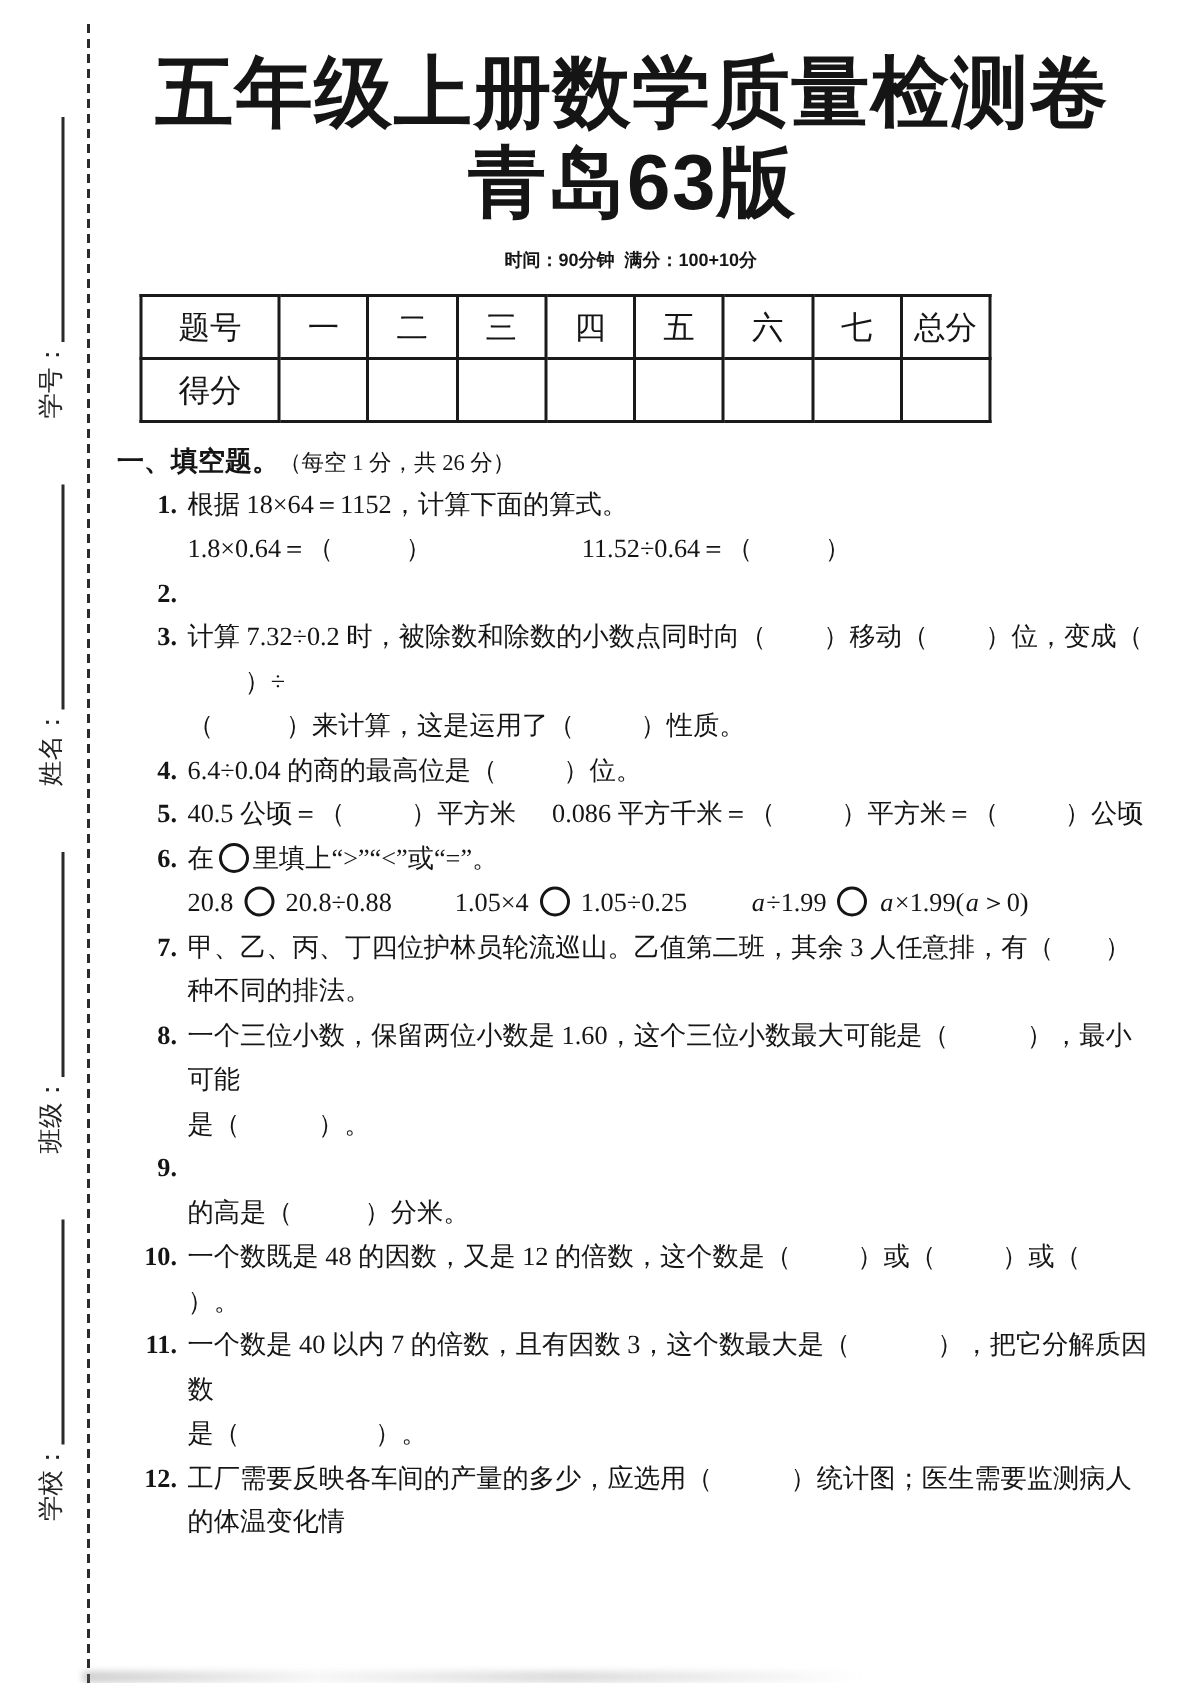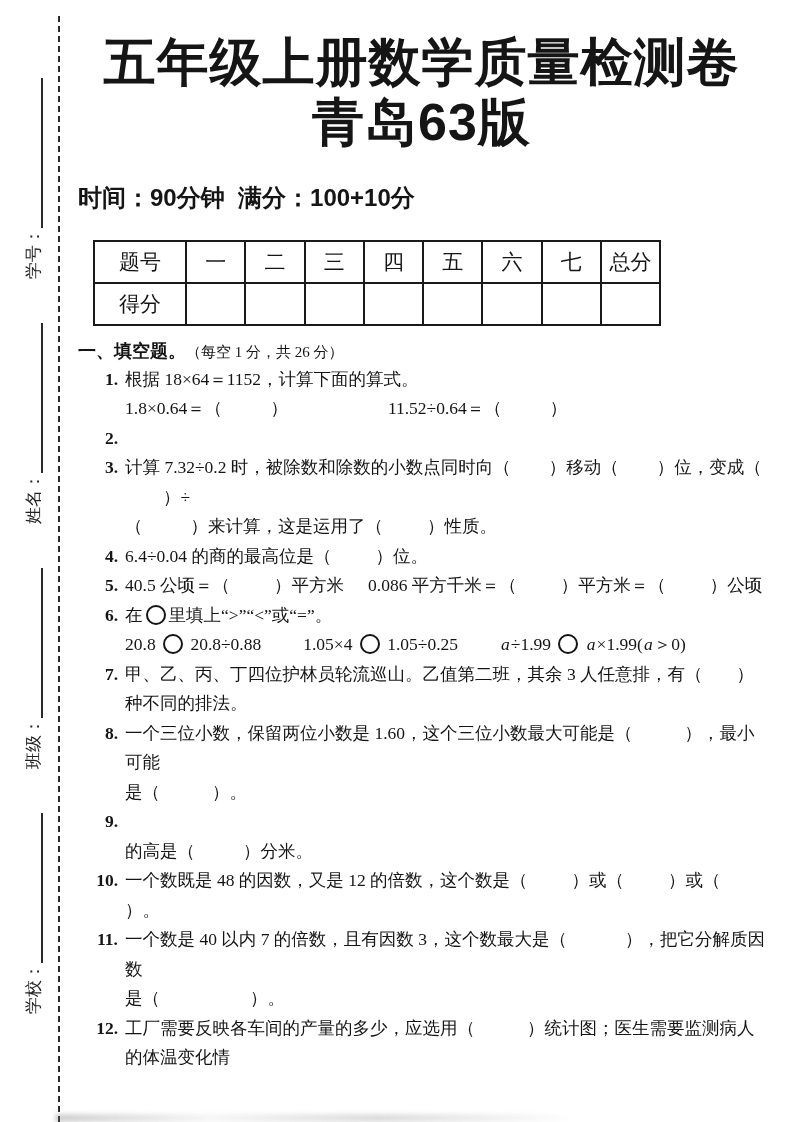--- a/index.html
+++ b/index.html
@@ -25,25 +25,25 @@
   .page-content{position:absolute;left:78px;top:0;width:687px;}
   .title{
     margin-top:33px;text-align:center;font-size:52px;line-height:1.15;
     font-family:"Liberation Sans","DejaVu Sans",sans-serif;font-weight:900;letter-spacing:1px;
   }
   .subtitle{
     margin-top:16px;text-align:center;font-size:35px;
     font-family:"Liberation Sans","DejaVu Sans",sans-serif;font-weight:900;
   }
   .info{
-    margin-top:29px;text-align:left;font-size:24px;padding-right:2px;
+    margin-top:12px;text-align:center;font-size:12px;padding-right:2px;
     font-family:"Liberation Sans","DejaVu Sans",sans-serif;font-weight:600;white-space:pre;
   }
   
-  .score-table{border-collapse:collapse;table-layout:fixed;width:568px;margin-left:15px;margin-top:26px;}
+  .score-table{border-collapse:collapse;table-layout:fixed;width:568px;margin-left:15px;margin-top:14px;}
   .score-table td{
     border:2px solid #1a1a1a;height:40px;text-align:center;vertical-align:middle;
     font-size:21px;padding:0;
   }
   .score-table td.first{width:90px;}
   
   .section{margin-top:12px;}
   .sec-heading{font-size:18px;font-weight:bold;line-height:26px;}
   .sec-note{font-weight:normal;font-size:15px;text-align:right;}
   .question{font-size:17.5px;}

